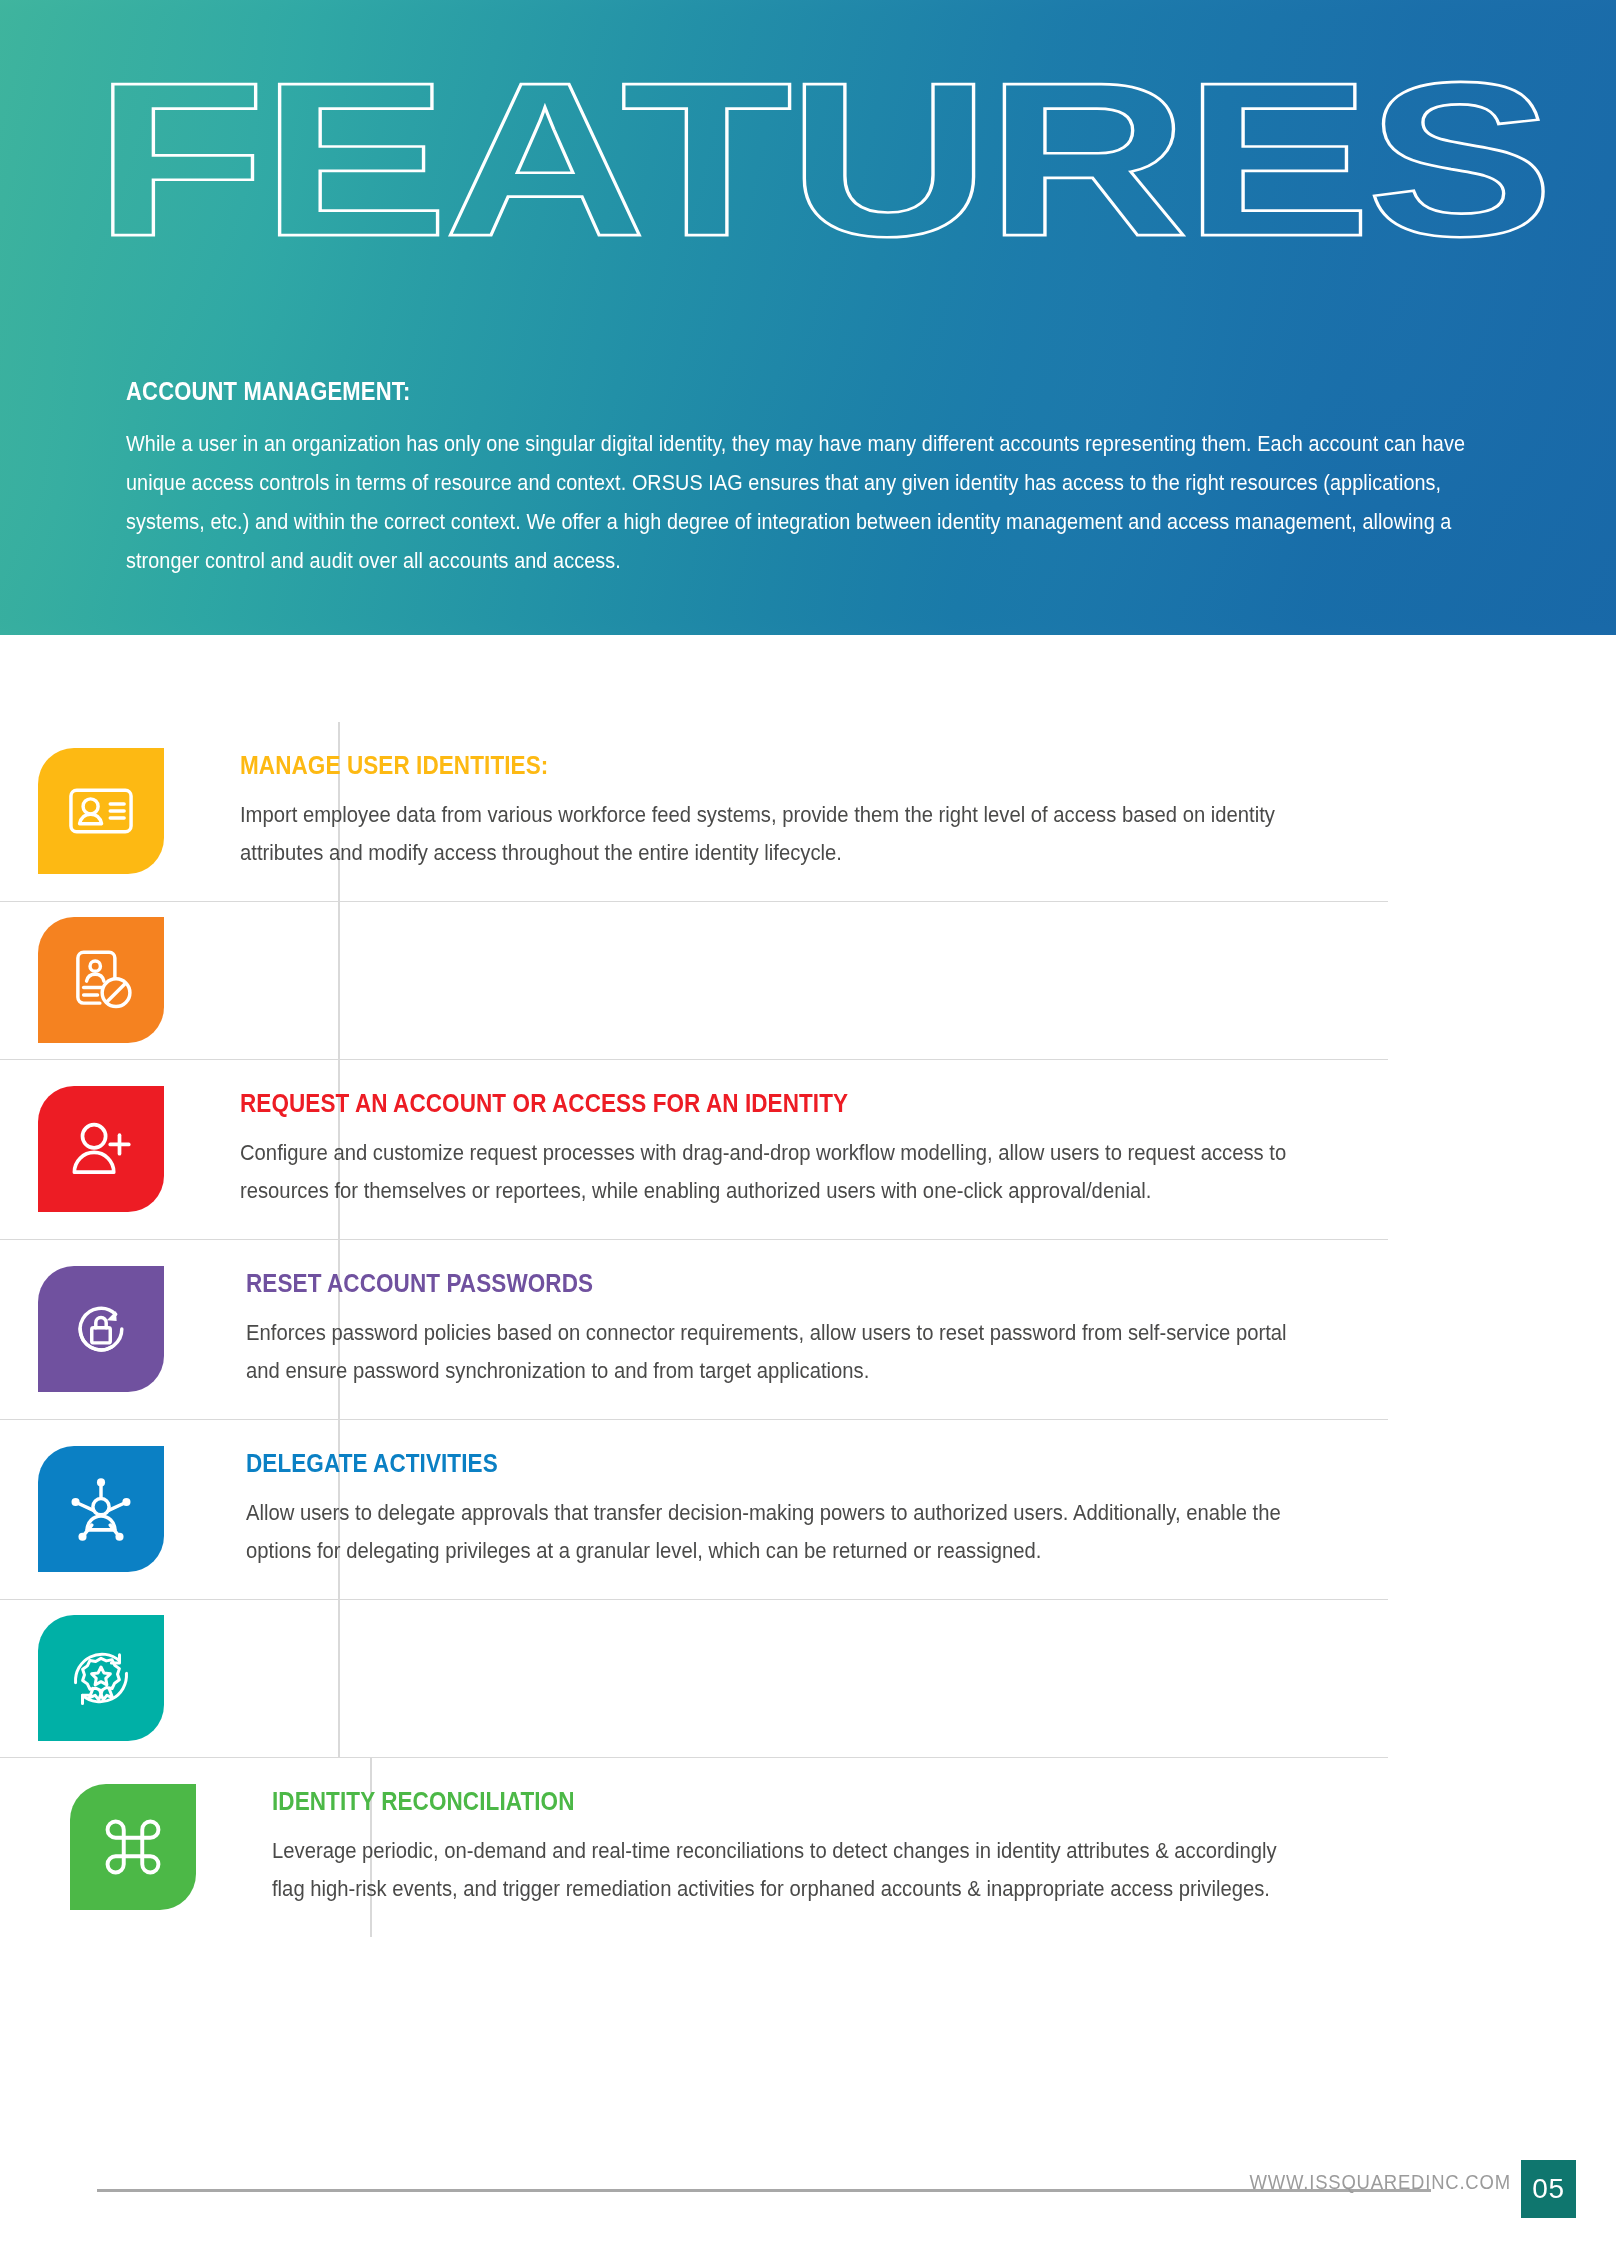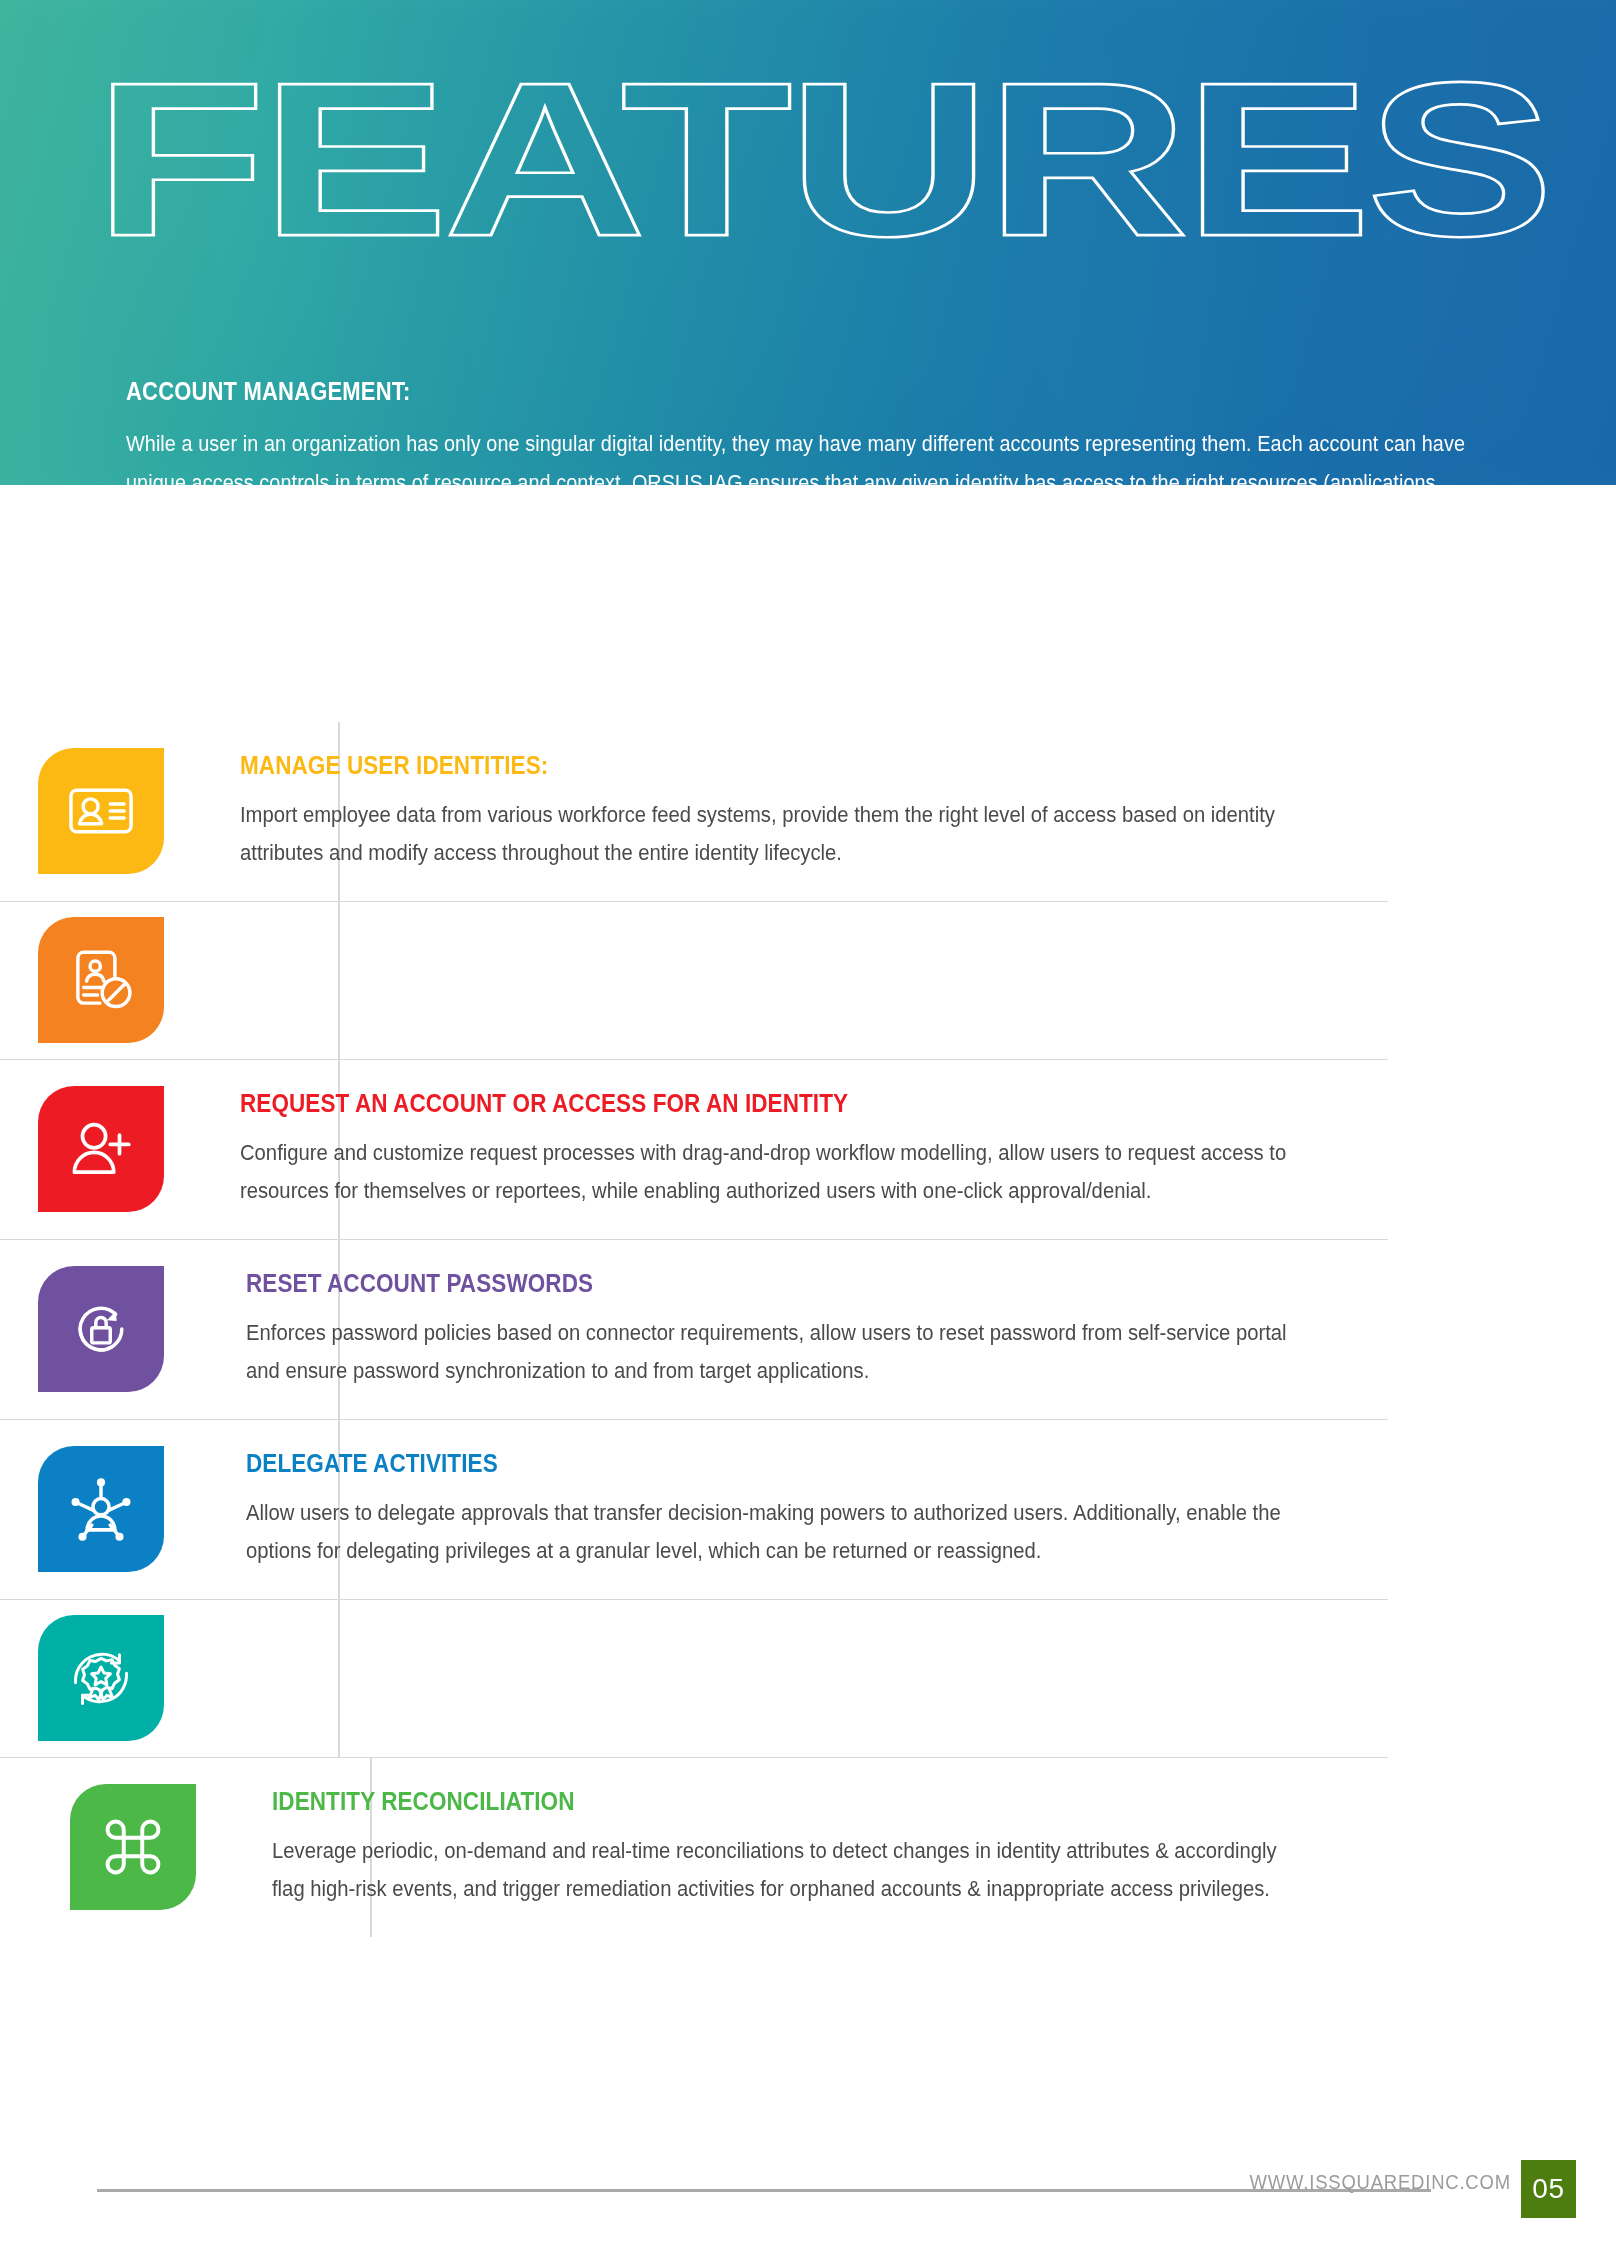--- a/index.html
+++ b/index.html
@@ -7,21 +7,21 @@
   body{
     width:1616px;height:2261px;
     font-family:"Liberation Sans", sans-serif;
     color:#3c3c3b;
     overflow:hidden;
     position:relative;
   }
 
   
   .hero{
-    position:absolute;left:0;top:0;width:1616px;height:485px;
+    position:absolute;left:0;top:0;width:1616px;height:635px;
     overflow:hidden;
   }
   
   .hero-photo{
     position:absolute;inset:0;
     background:
       radial-gradient(ellipse 326px 565px at 1105px 389px, rgba(255,255,255,.22), rgba(255,255,255,0) 62%),
       radial-gradient(ellipse 270px 439px at 1368px 270px, rgba(255,255,255,.18), rgba(255,255,255,0) 60%),
       radial-gradient(ellipse 377px 326px at 803px 540px, rgba(0,0,0,.13), rgba(0,0,0,0) 66%),
       radial-gradient(ellipse 238px 351px at 270px 188px, rgba(255,255,255,.17), rgba(255,255,255,0) 64%),
@@ -127,21 +127,21 @@
     position:absolute;left:97px;top:62px;width:1334px;height:3.1px;background:#a8a8a8;
   }
   .foot-url{
     position:absolute;right:105px;top:43px;
     font-size:21px;color:#9b9b9b;letter-spacing:0.9px;font-weight:400;
     transform:scaleX(.88);transform-origin:right center;
     white-space:nowrap;
   }
   .foot-page{
     position:absolute;right:40px;top:33px;
-    width:55px;height:58px;background:#4d7c0f;color:#ffffff;
+    width:55px;height:58px;background:#0f766e;color:#ffffff;
     display:flex;align-items:center;justify-content:center;
     font-size:28px;font-weight:400;letter-spacing:0.6px;
   }
 </style>
 </head>
 <body>
 
 <section class="hero">
   <div class="hero-photo"></div>
   <div class="hero-tint"></div>

